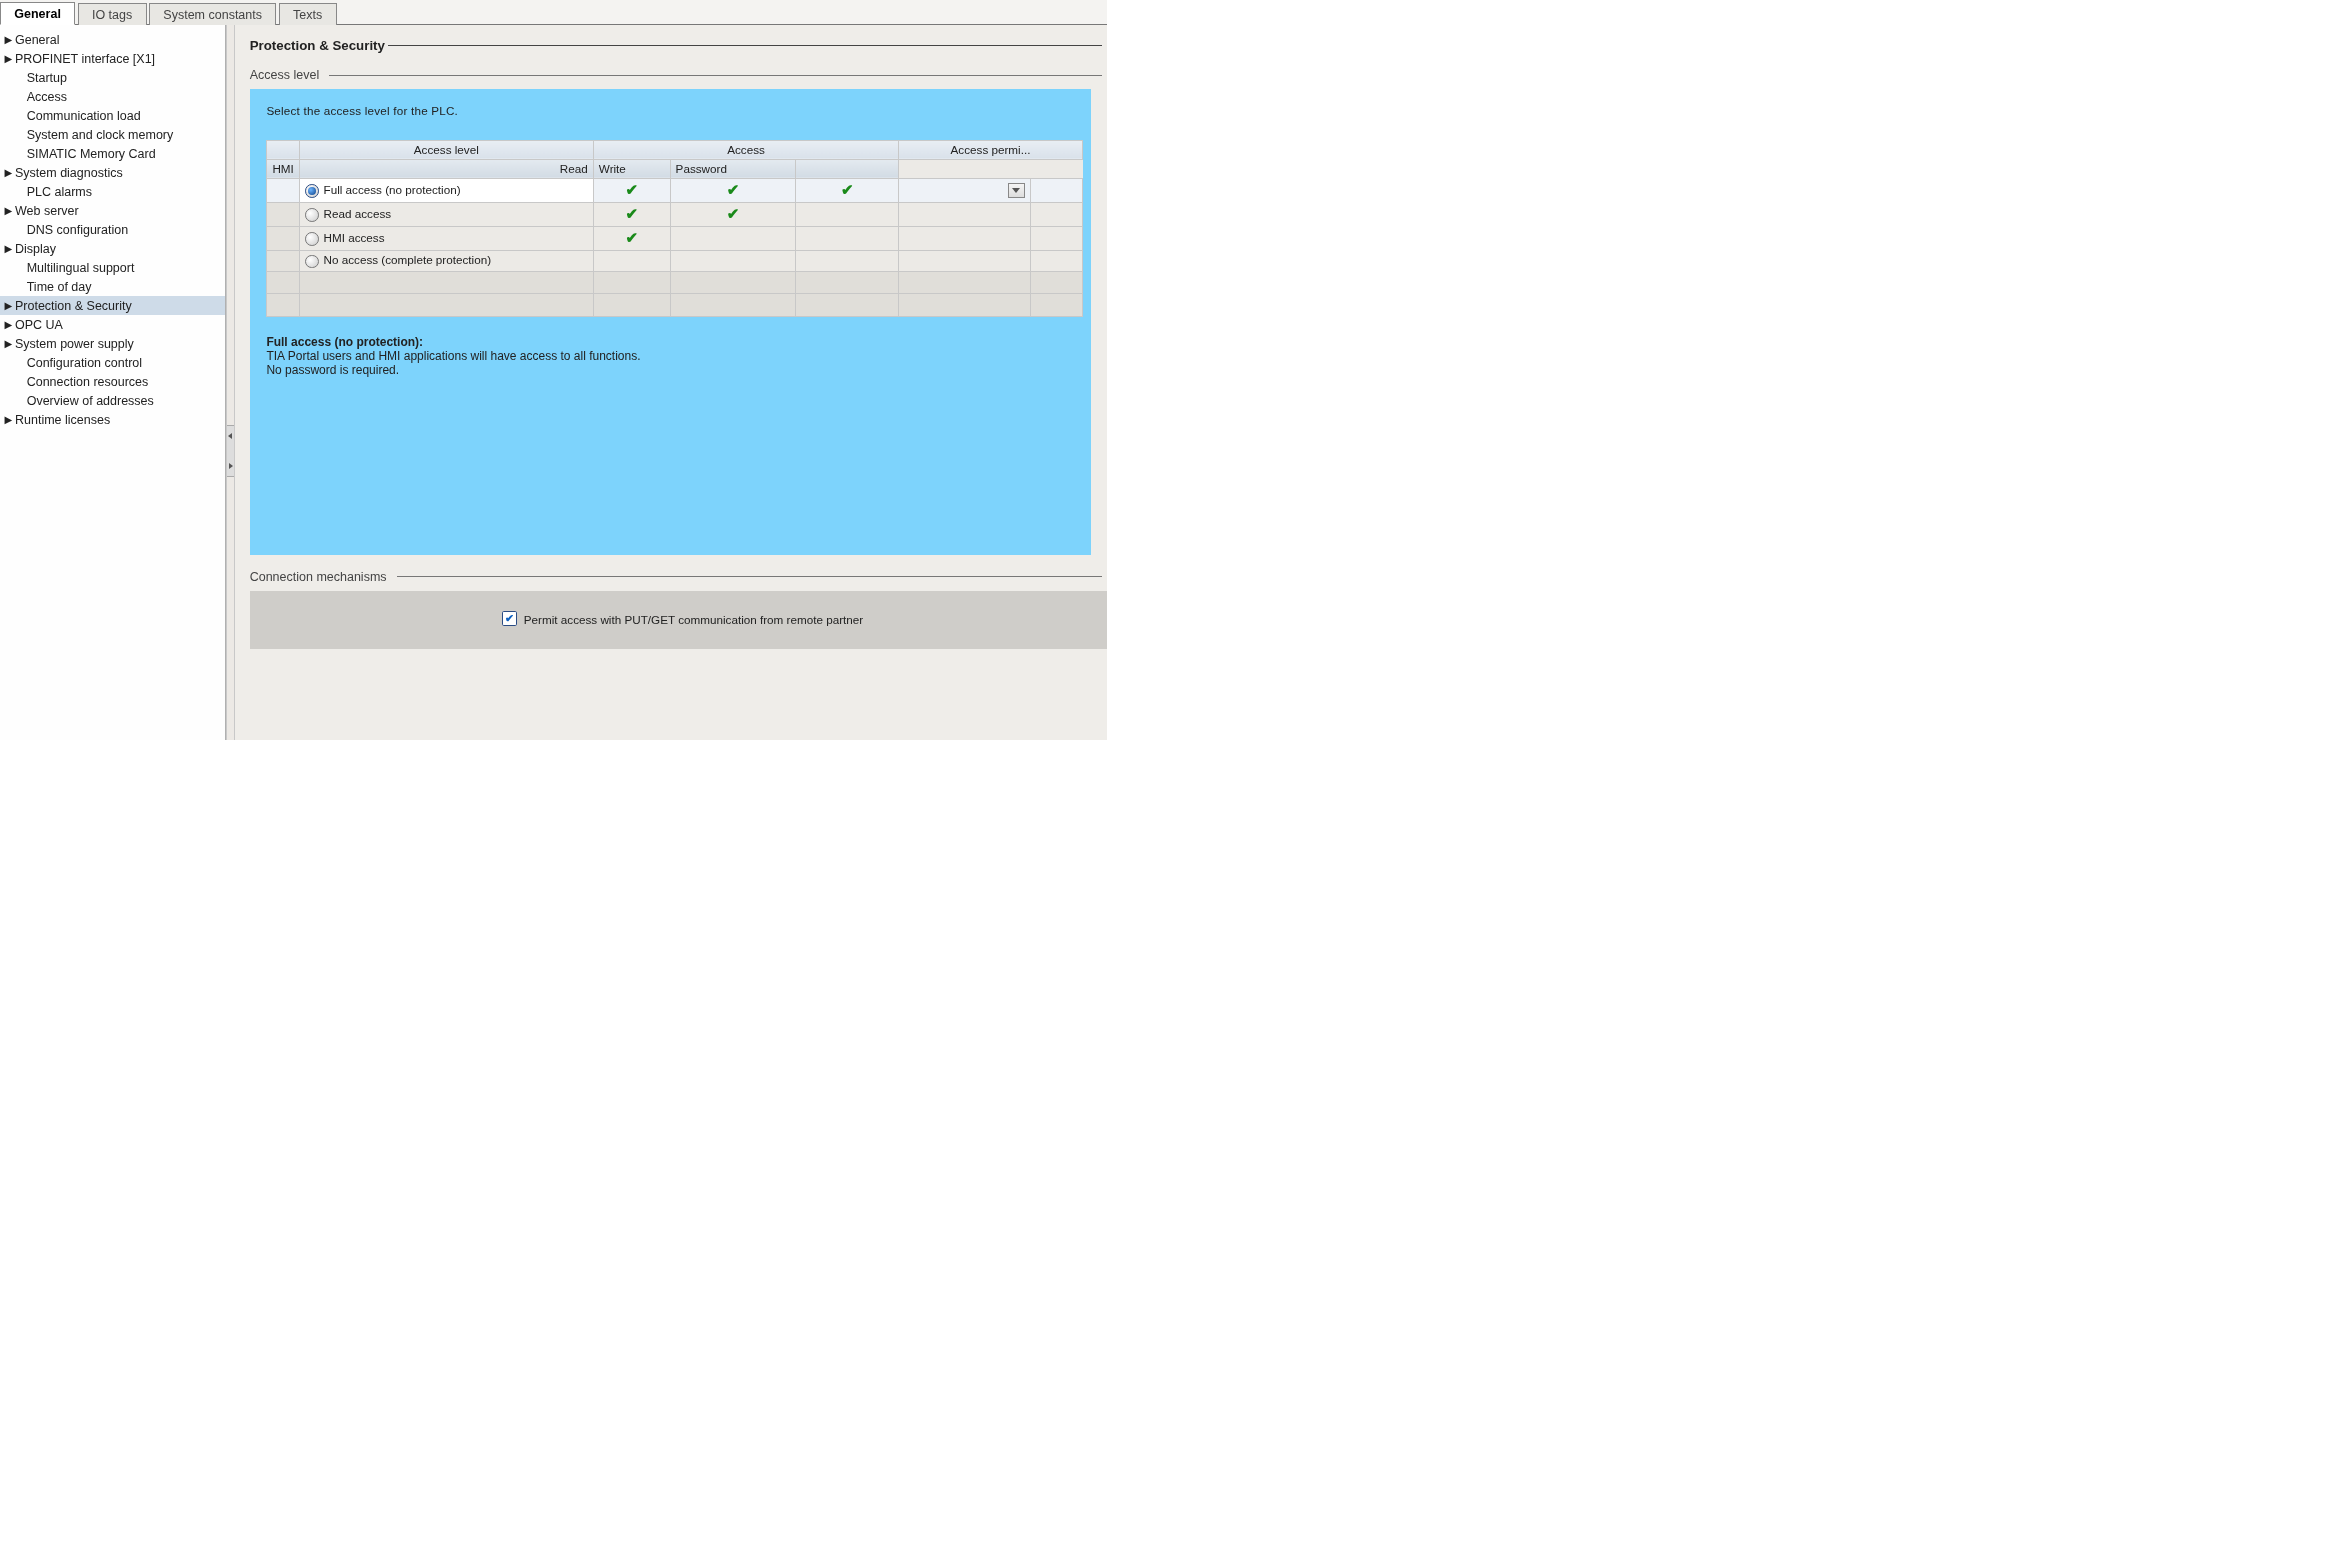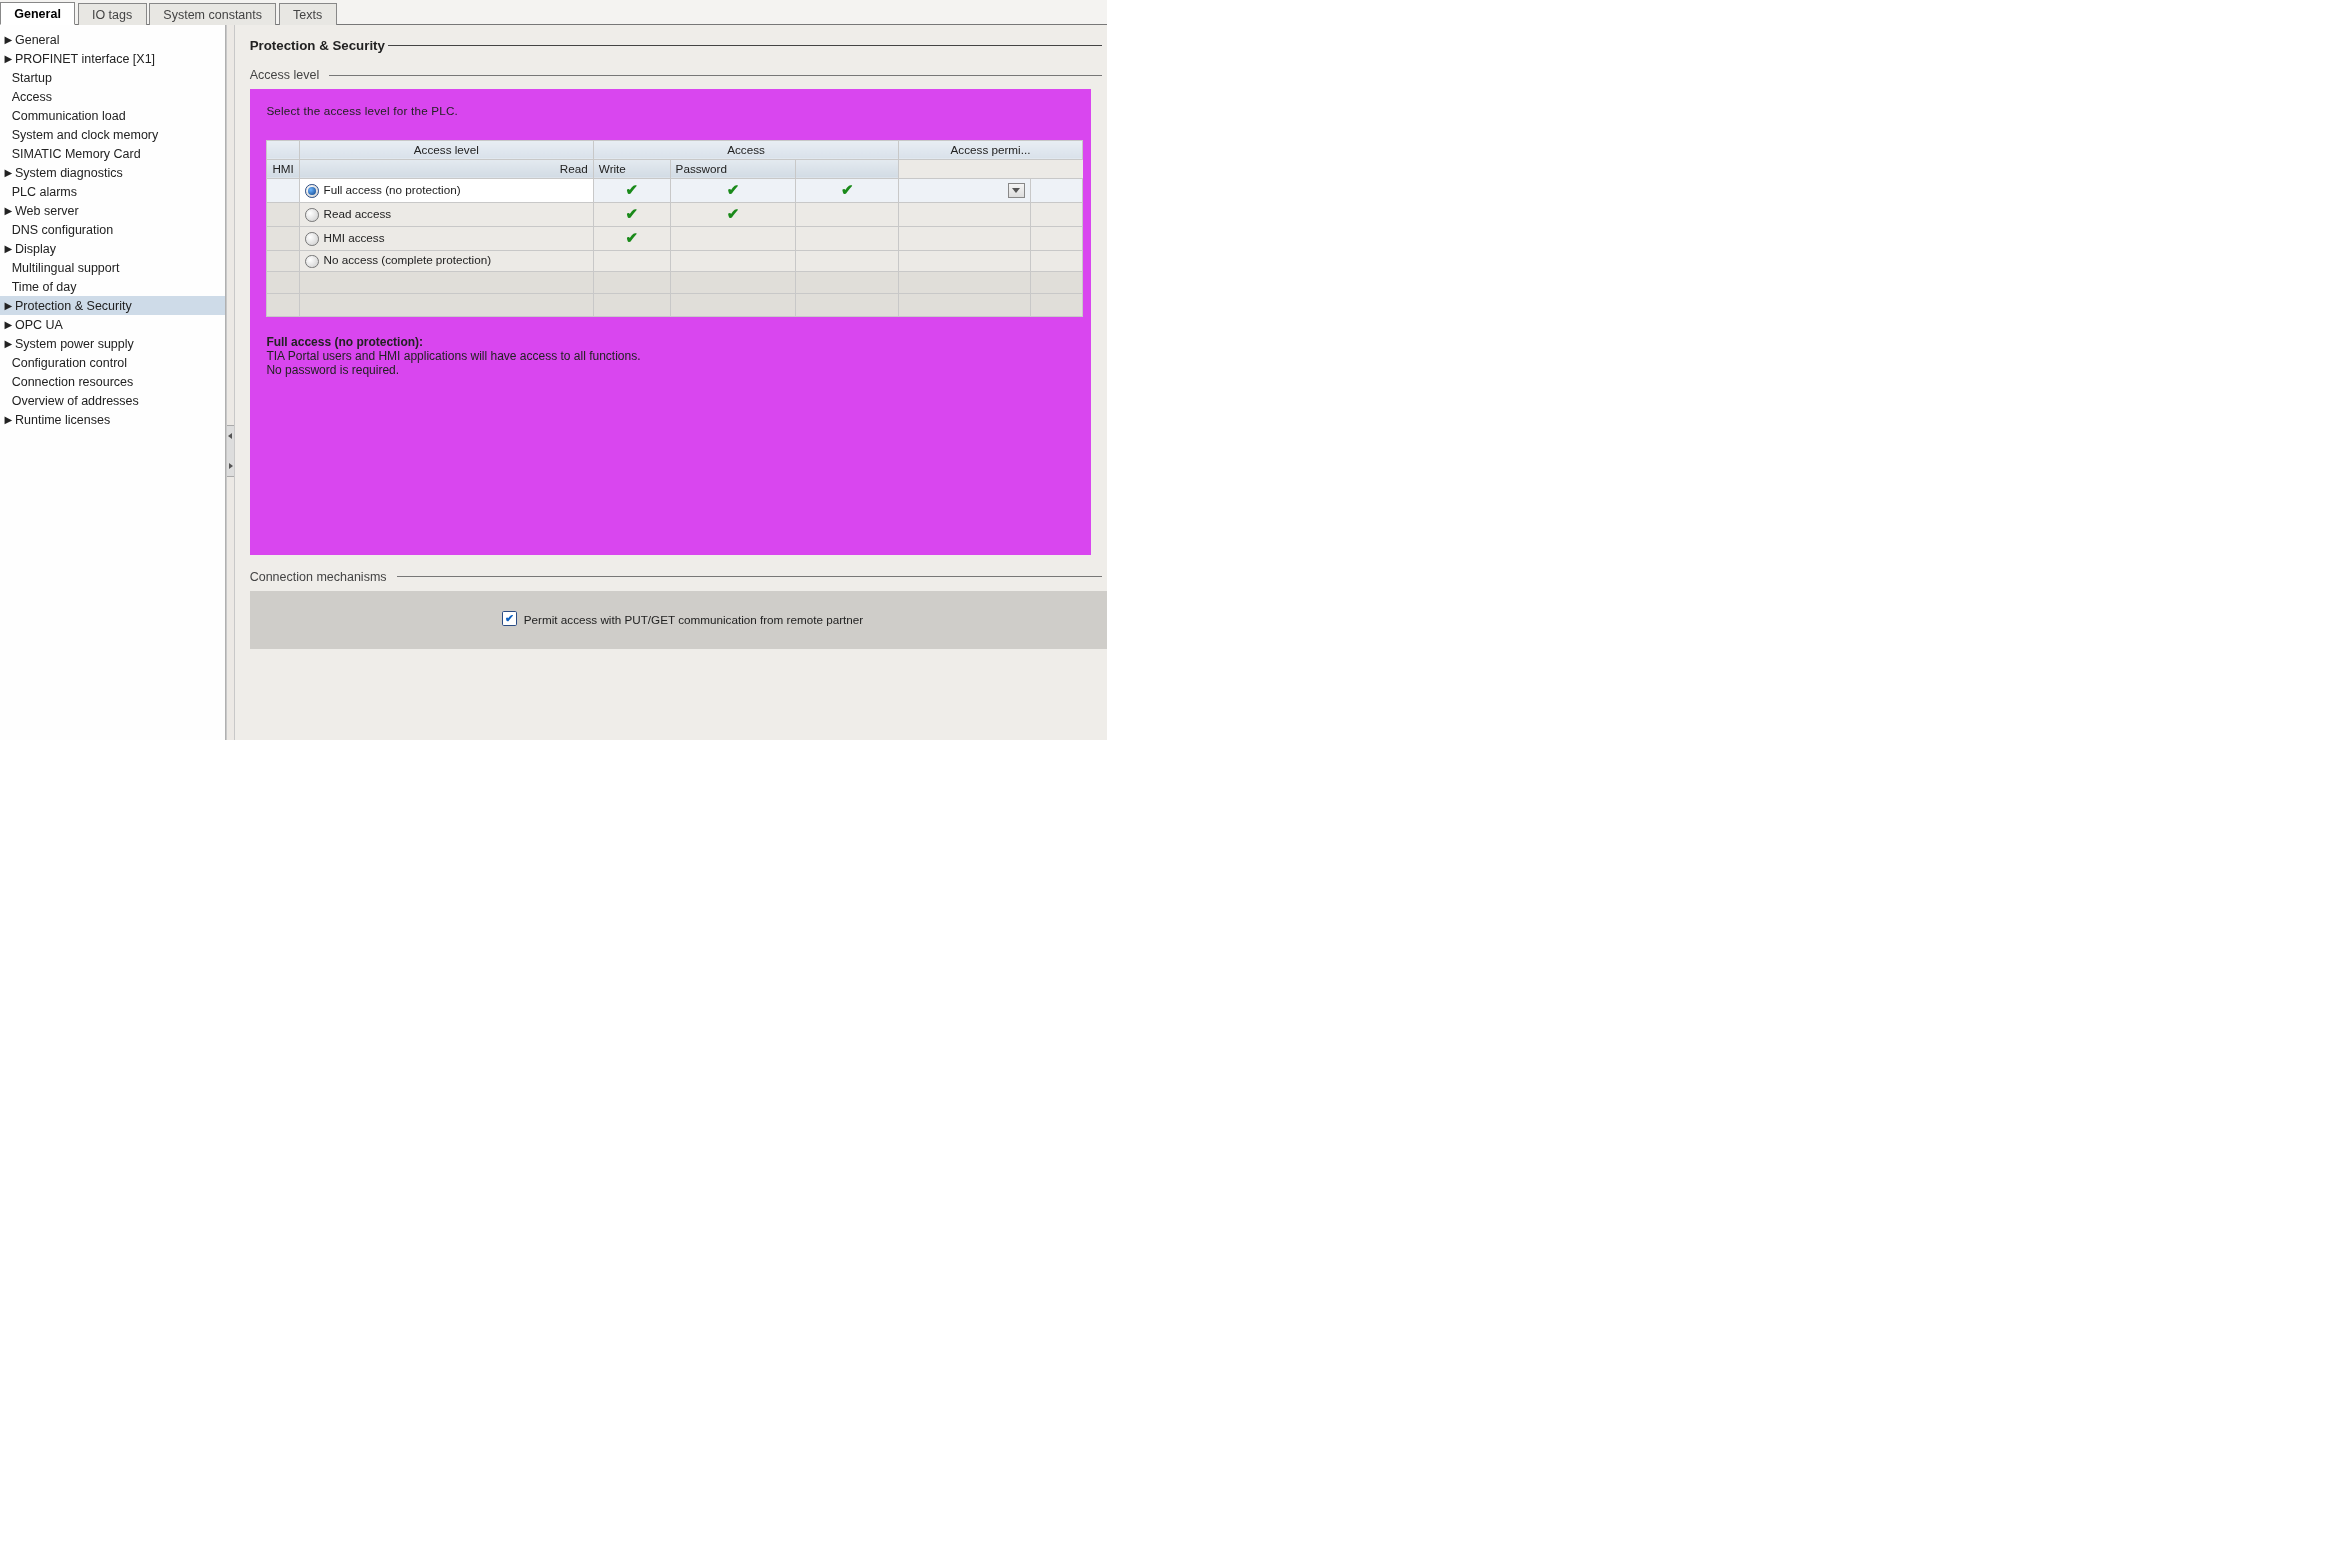--- a/index.html
+++ b/index.html
@@ -100,21 +100,21 @@
 
   
   .tree-item {
     display: flex;
     align-items: center;
     padding: 2.5px 5px 2.5px 3.3px;
     cursor: pointer;
     font-size: 12.5px;
     color: #222;
   }
-  .tree-item.indent { padding-left: 0; }
+  .tree-item.indent { padding-left: 15px; }
   .tree-item.selected {
     background: #cedbe8;
   }
   .tree-arrow {
     width: 10px;
     text-align: center;
     margin-right: 1.7px;
     font-size: 10px;
     color: #222;
   }
@@ -144,21 +144,21 @@
     margin: 15px 0 6.7px 0;
     padding-right: 5px;
   }
   .subsection .rule {
     flex: 1;
     border-bottom: 0.8px solid #777;
     margin-left: 10px;
   }
 
   .panel {
-    background: #d946ef;
+    background: #7dd3fc;
     padding: 15px 8.3px 6.7px 16.7px;
     margin-right: 16px;
     min-height: 466px;
     box-sizing: border-box;
   }
   .panel .intro {
     font-size: 11.7px;
     letter-spacing: 0.2px;
     color: #222;
     margin-bottom: 23px;

